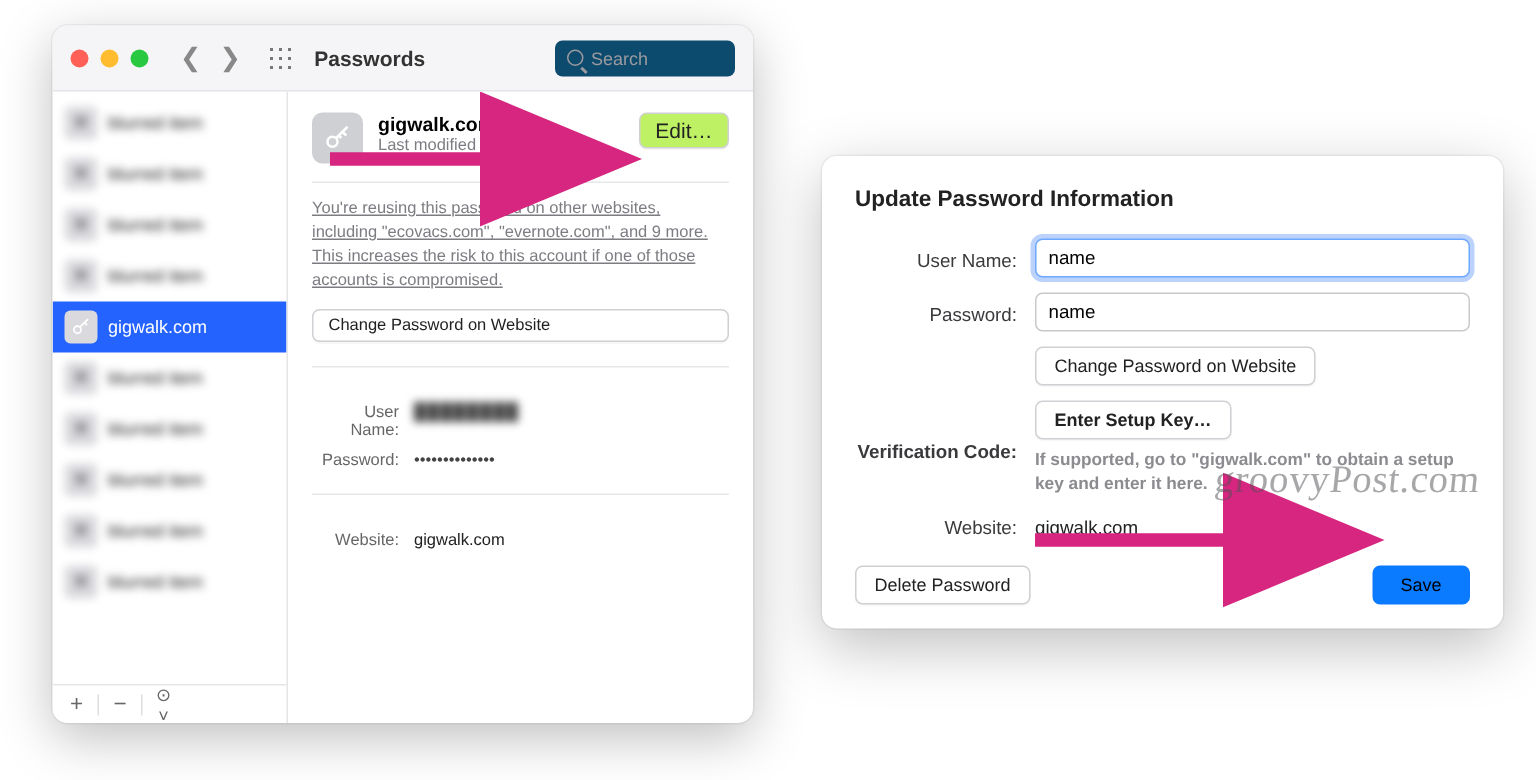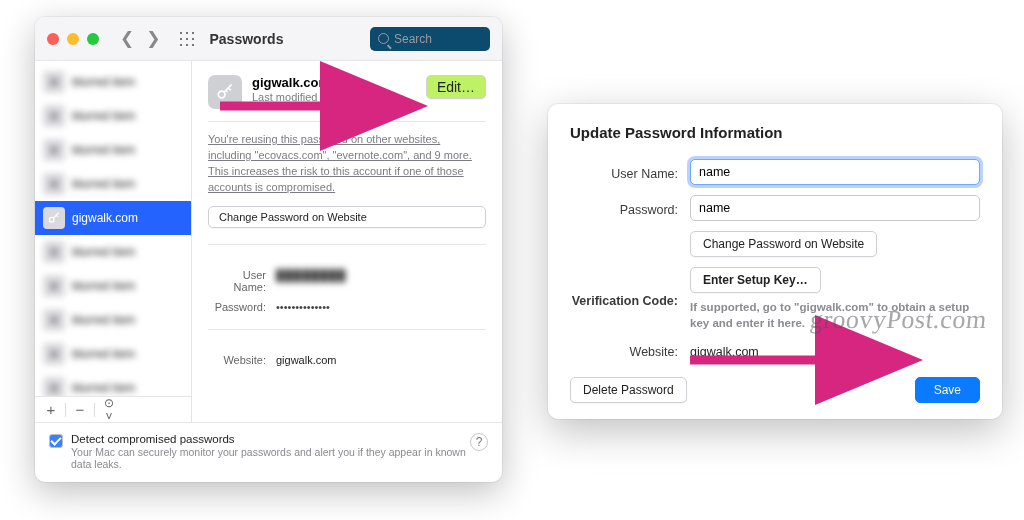--- a/index.html
+++ b/index.html
@@ -164,21 +164,21 @@
   .sinput {
     width:100%; height:26px; border:1px solid #c9c9cd; border-radius:5px;
     padding:0 8px; font-size:12.5px; background:#fff;
   }
   .sinput.focus { box-shadow:0 0 0 3px rgba(59,130,246,.35); border-color:#6ea8ff; }
   .sbtn {
     display:inline-block; font-size:12px; padding:5px 12px;
     border:1px solid #d0d0d4; border-radius:5px; background:#fff;
     box-shadow:0 1px 1px rgba(0,0,0,.04);
   }
-  .sbtn.primary { background:#0a7aff; border-color:#0a7aff; color:#fef9c3; box-shadow:none; padding:5px 18px; }
+  .sbtn.primary { background:#0a7aff; border-color:#0a7aff; color:#000000; box-shadow:none; padding:5px 18px; }
   .hint { font-size:11.5px; color:#8b8b90; margin-top:6px; line-height:1.4; }
   .static { font-size:12.5px; padding-top:4px; }
   .sheet-actions { display:flex; align-items:flex-end; margin-top:18px; }
   .sheet-actions .right { margin-left:auto; display:flex; gap:10px; }
 
   
   .arrow { position:absolute; pointer-events:none; }
   .arrow svg { overflow:visible; }
 
   .watermark {
@@ -304,28 +304,20 @@
 
       <div class="divider" style="margin-top:16px"></div>
 
       <div class="kv">
         <div class="k">Website:</div>
         <div class="v" style="color:#222">gigwalk.com</div>
       </div>
     </div>
   </div>
 
-  <div class="footer">
-    <div class="checkbox"></div>
-    <div class="ftext">
-      <div>Detect compromised passwords</div>
-      <div class="fsub">Your Mac can securely monitor your passwords and alert you if they appear in known data leaks.</div>
-    </div>
-    <div class="help">?</div>
-  </div>
 </div>
 
 <div class="arrow" style="left:220px; top:86px;">
   <svg width="210" height="40">
     <defs>
         <marker id="ah1" markerWidth="12" markerHeight="12" refX="10" refY="5" orient="auto">
       <path d="M0,0 L12,5 L0,10 z" fill="#d6267f"></path>
         </marker>
       </defs>
     <line x1="0" y1="20" x2="190" y2="20" stroke="#d6267f" stroke-width="9" marker-end="url(#ah1)"></line>

